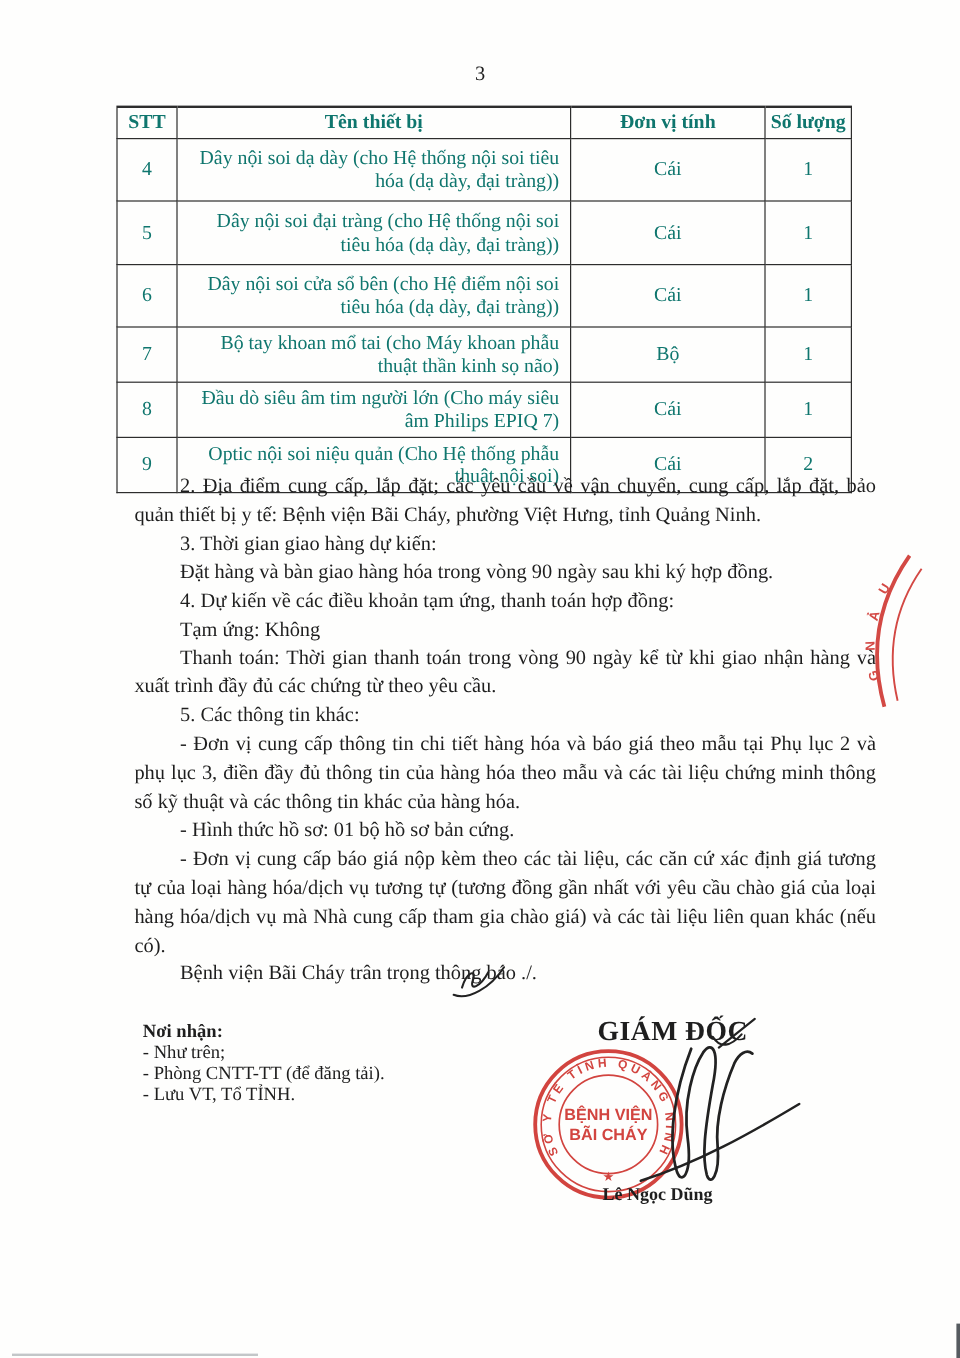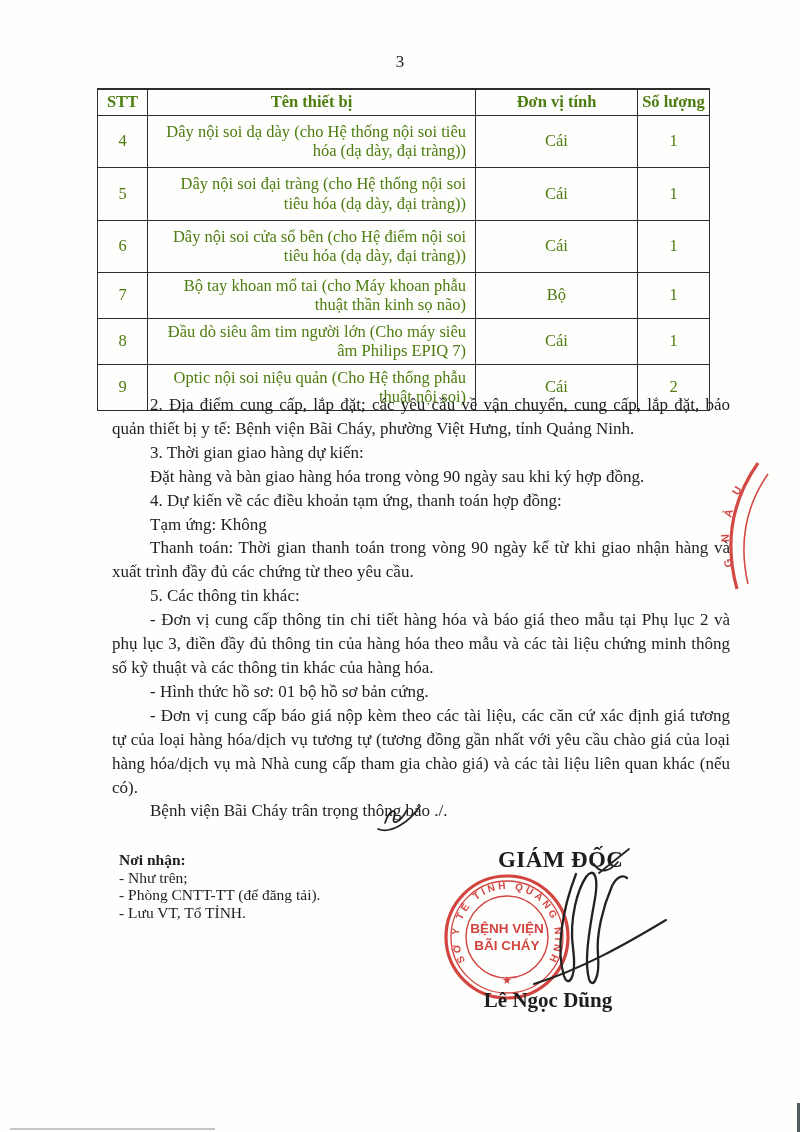--- a/index.html
+++ b/index.html
@@ -13,21 +13,21 @@
     position:absolute; top:52px; left:0; width:800px;
     text-align:center; font-size:17px;
   }
   
   table.equip {
     position:absolute; left:97px; top:88px; width:612px;
     border-collapse:collapse; table-layout:fixed;
   }
   table.equip th, table.equip td {
     border:1.7px solid #2d2d2d; vertical-align:middle;
-    font-size:16.5px; color:#4d7c0f;
+    font-size:16.5px; color:#0f766e;
   }
   table.equip thead th { font-weight:bold; height:26px; text-align:center; padding:1px 2px; border-top-width:2.4px; }
   td.c { text-align:center; }
   td.name { text-align:right; padding:3px 9px; line-height:19.5px; }
   tr.r4 { height:52px; } tr.r5 { height:53px; } tr.r6 { height:52px; }
   tr.r7 { height:46px; } tr.r8 { height:40px; } tr.r9 { height:40px; }
   
   .body-text {
     position:absolute; left:112px; top:393px; width:618px;
     font-size:17px; line-height:23.9px; text-align:justify;
@@ -35,21 +35,21 @@
   .body-text p { margin:0; text-indent:38px; }
   
   .recipients { position:absolute; left:119px; top:851px; font-size:15.5px; line-height:17.5px; }
   .recipients .title { font-weight:bold; }
   .signer-title {
     position:absolute; left:498px; top:847px;
     font-size:23px; font-weight:bold; letter-spacing:.4px;
   }
   .signer-name {
     position:absolute; left:458px; top:988px; width:180px;
-    text-align:center; font-size:21px; font-weight:bold;
+    text-align:center; font-size:15px; font-weight:bold;
   }
   
   .stamp-svg { position:absolute; left:442px; top:872px; opacity:.93; }
   .edge-stamp-svg { position:absolute; left:692px; top:460px; opacity:.9; }
   .stamp-stroke { stroke:var(--stamp-color,#cf3631); fill:none; }
   .stamp-fill { fill:var(--stamp-color,#cf3631); }
   .ring-text { font-family:"Liberation Sans", sans-serif; font-size:10px; font-weight:bold; letter-spacing:1px; }
   .center-text { font-family:"Liberation Sans", sans-serif; font-size:13.5px; font-weight:bold; }
   .star-glyph { font-size:11px; }
   .edge-letter { font-family:"Liberation Sans", sans-serif; font-size:11px; font-weight:bold; }

